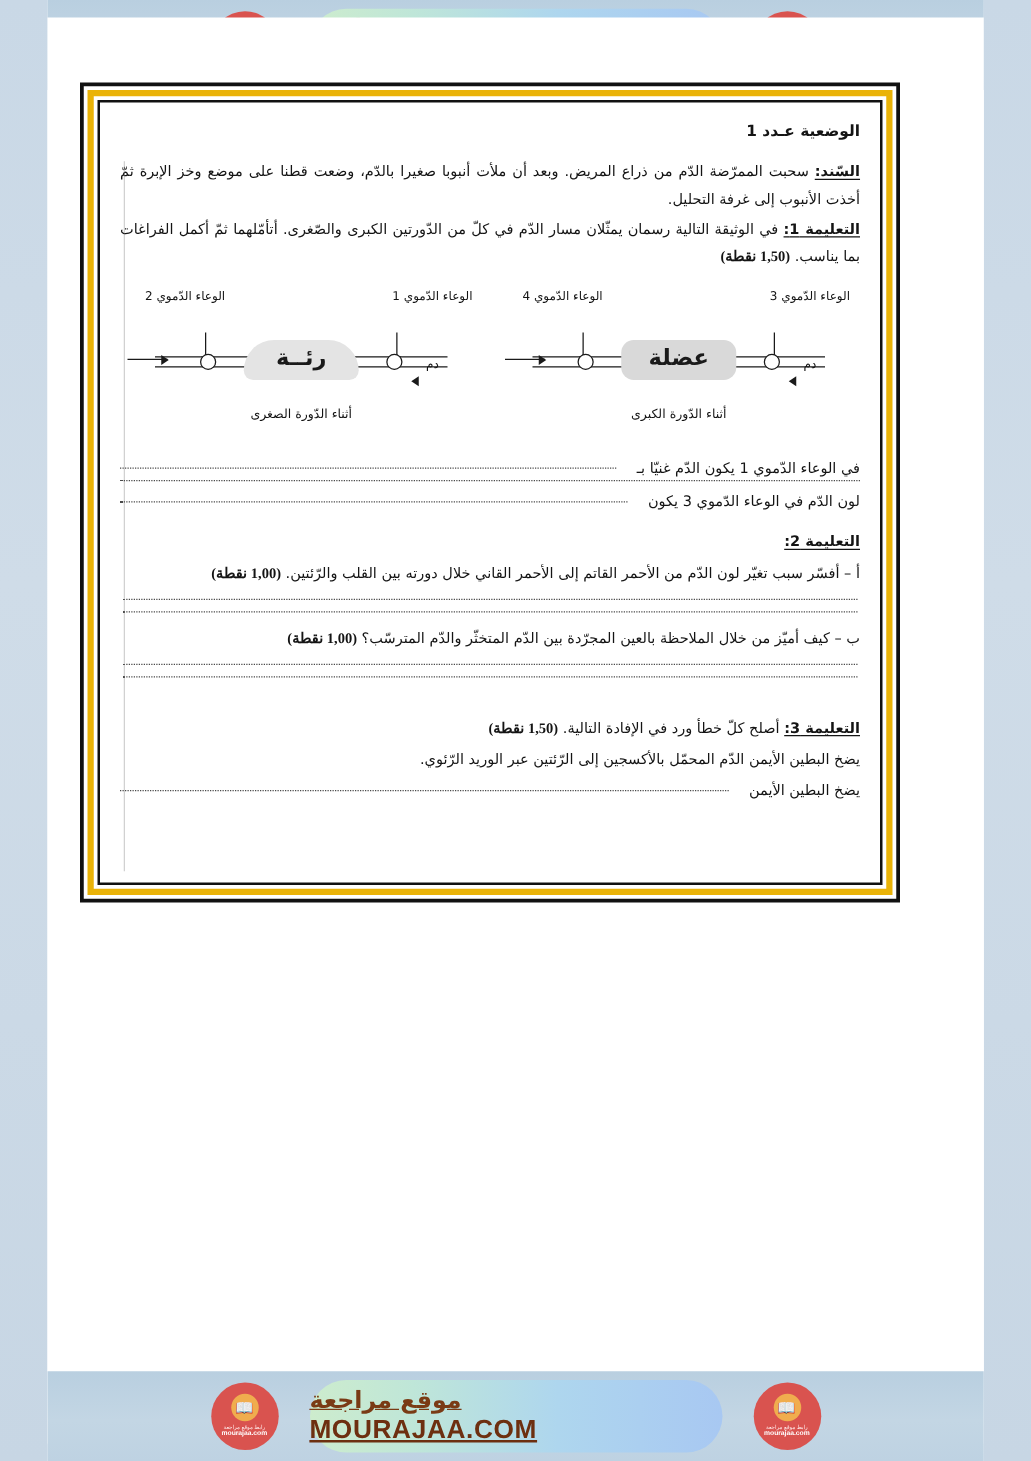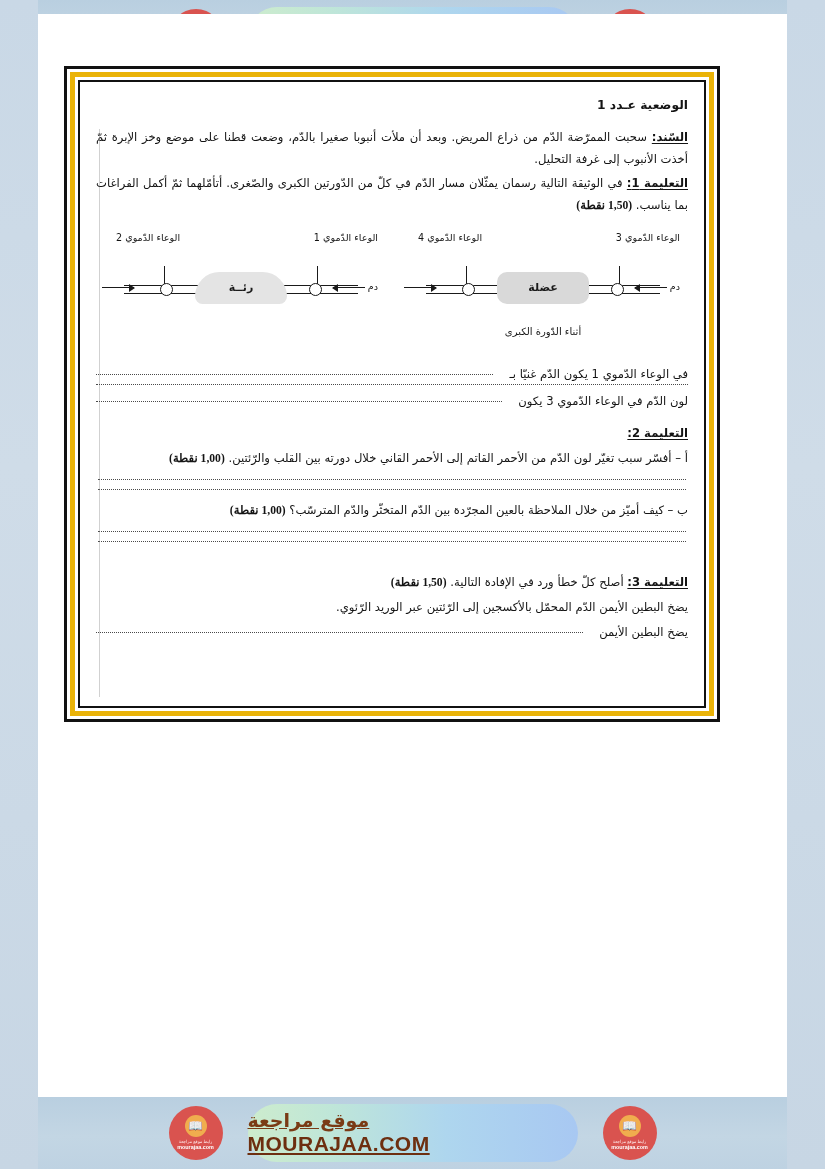--- a/index.html
+++ b/index.html
@@ -224,21 +224,21 @@
     left: 50%;
     top: 6px;
     transform: translateX(-50%);
     width: 92px;
     height: 32px;
     background: #d9d9d9;
     border-radius: 10px;
     display: flex;
     align-items: center;
     justify-content: center;
-    font-size: 11px;
+    font-size: 18px;
     font-weight: 700;
     color: #1a1a1a;
     letter-spacing: 1px;
   }
   .organ.lung {
     background: #e4e4e4;
     border-radius: 26px 26px 8px 8px;
   }
 
   
@@ -277,21 +277,21 @@
   .flow {
     position: absolute;
     top: 17px;
     height: 10px;
     display: flex;
     align-items: center;
     gap: 3px;
     font-size: 9.6px;
     direction: rtl;
   }
-  .flow.in  { right: 2px; }
+  .flow.in  { right: 18px; flex-direction: column; }
   .flow.out { left: 0; }
   .arrow-line {
     position: relative;
     width: 32px;
     height: 1.6px;
     background: #1a1a1a;
   }
   .arrow-line.to-left::after {
     content:"";
     position:absolute; left:-1px; top:-3.2px;
@@ -414,20 +414,21 @@
                   <div class="organ lung">رئــة</div>
 
                   <div class="flow in">
                     <span>دم</span>
                     <span class="arrow-line to-left"></span>
                   </div>
                   <div class="flow out">
                     <span class="arrow-line to-right"></span>
                   </div>
                 </div>
+                <div class="dg-caption">أثناء الدّورة الصغرى</div>
               </div>
 
               <div class="diagram">
                 <div class="dg-labels">
                   <span class="dg-label far">الوعاء الدّموي 3</span>
                   <span class="dg-label near">الوعاء الدّموي 4</span>
                 </div>
                 <div class="dg-stage">
                   <div class="pointer p-right"></div>
                   <div class="pointer p-left"></div>

